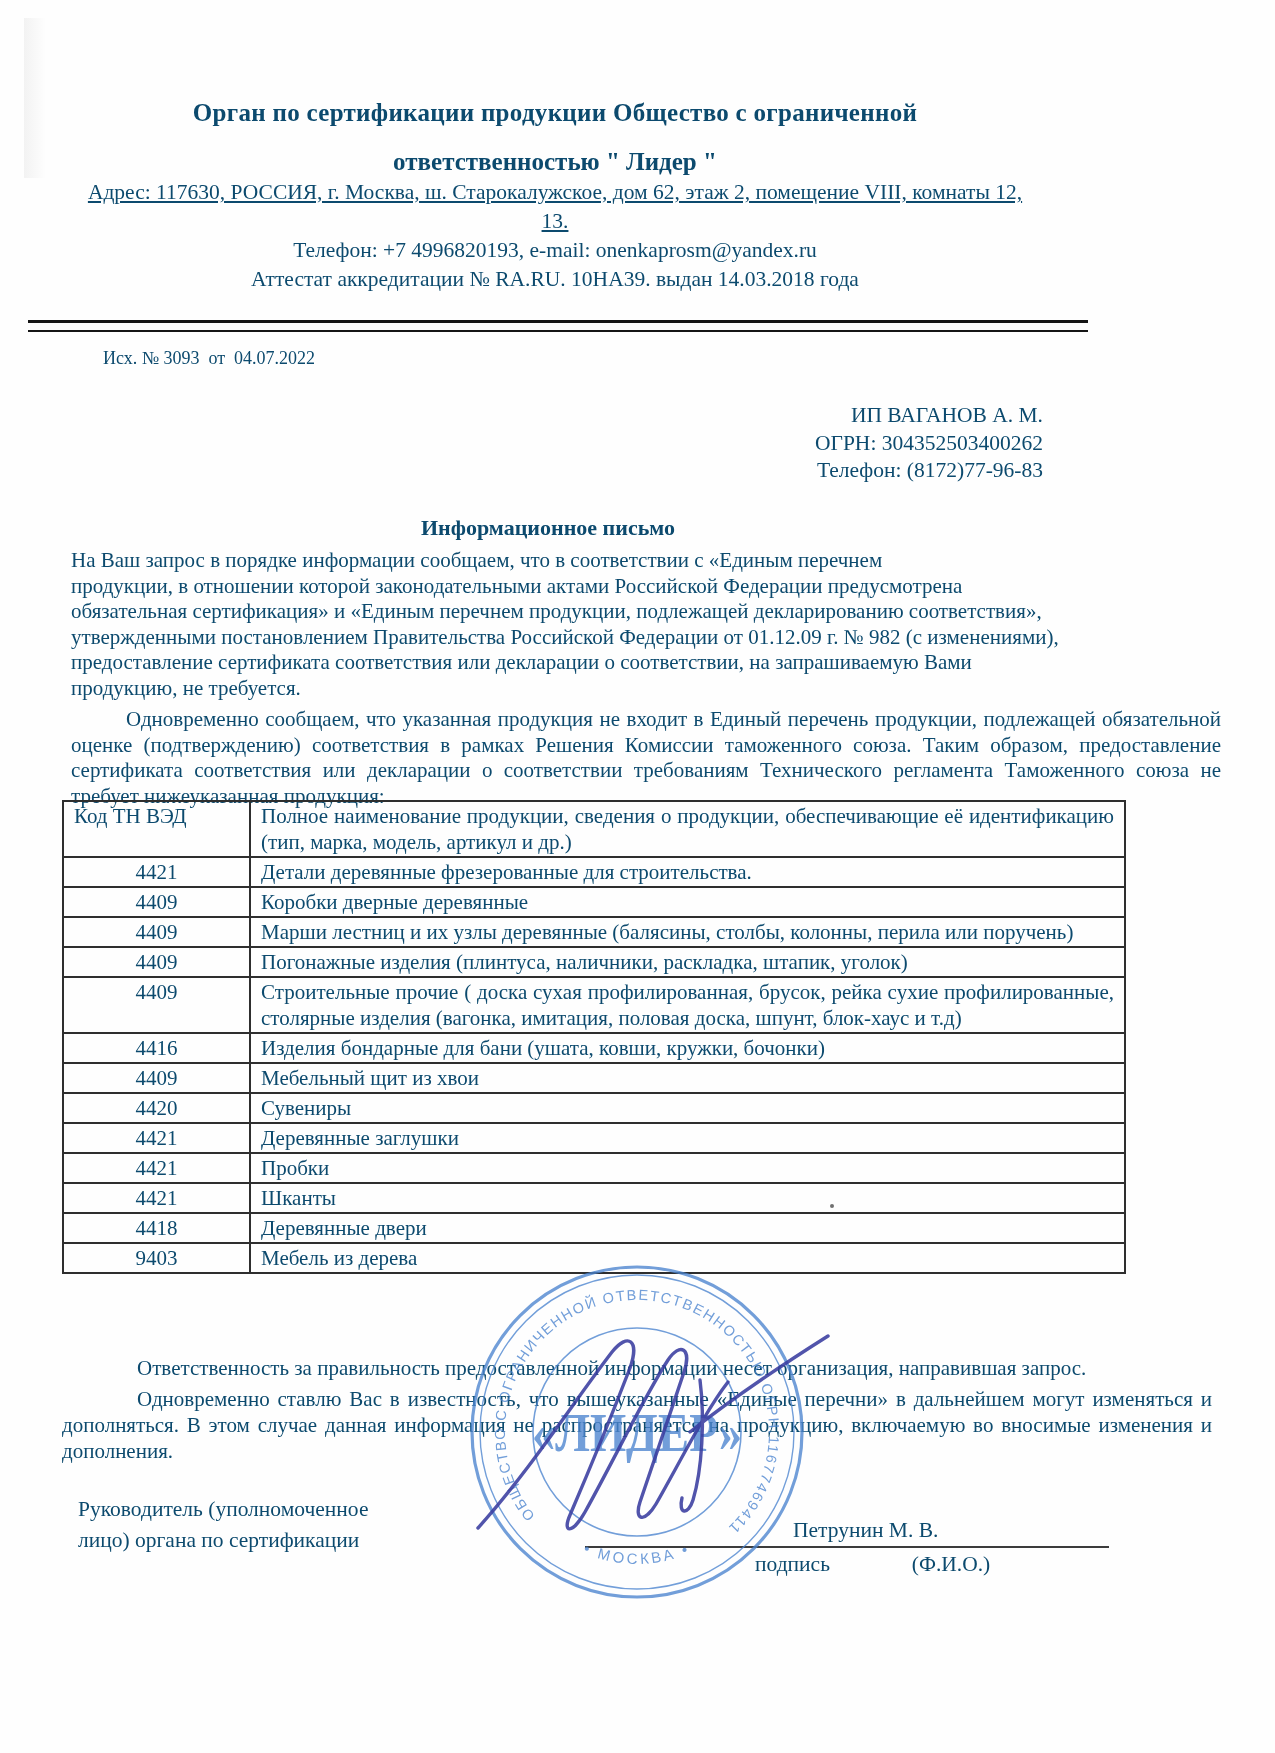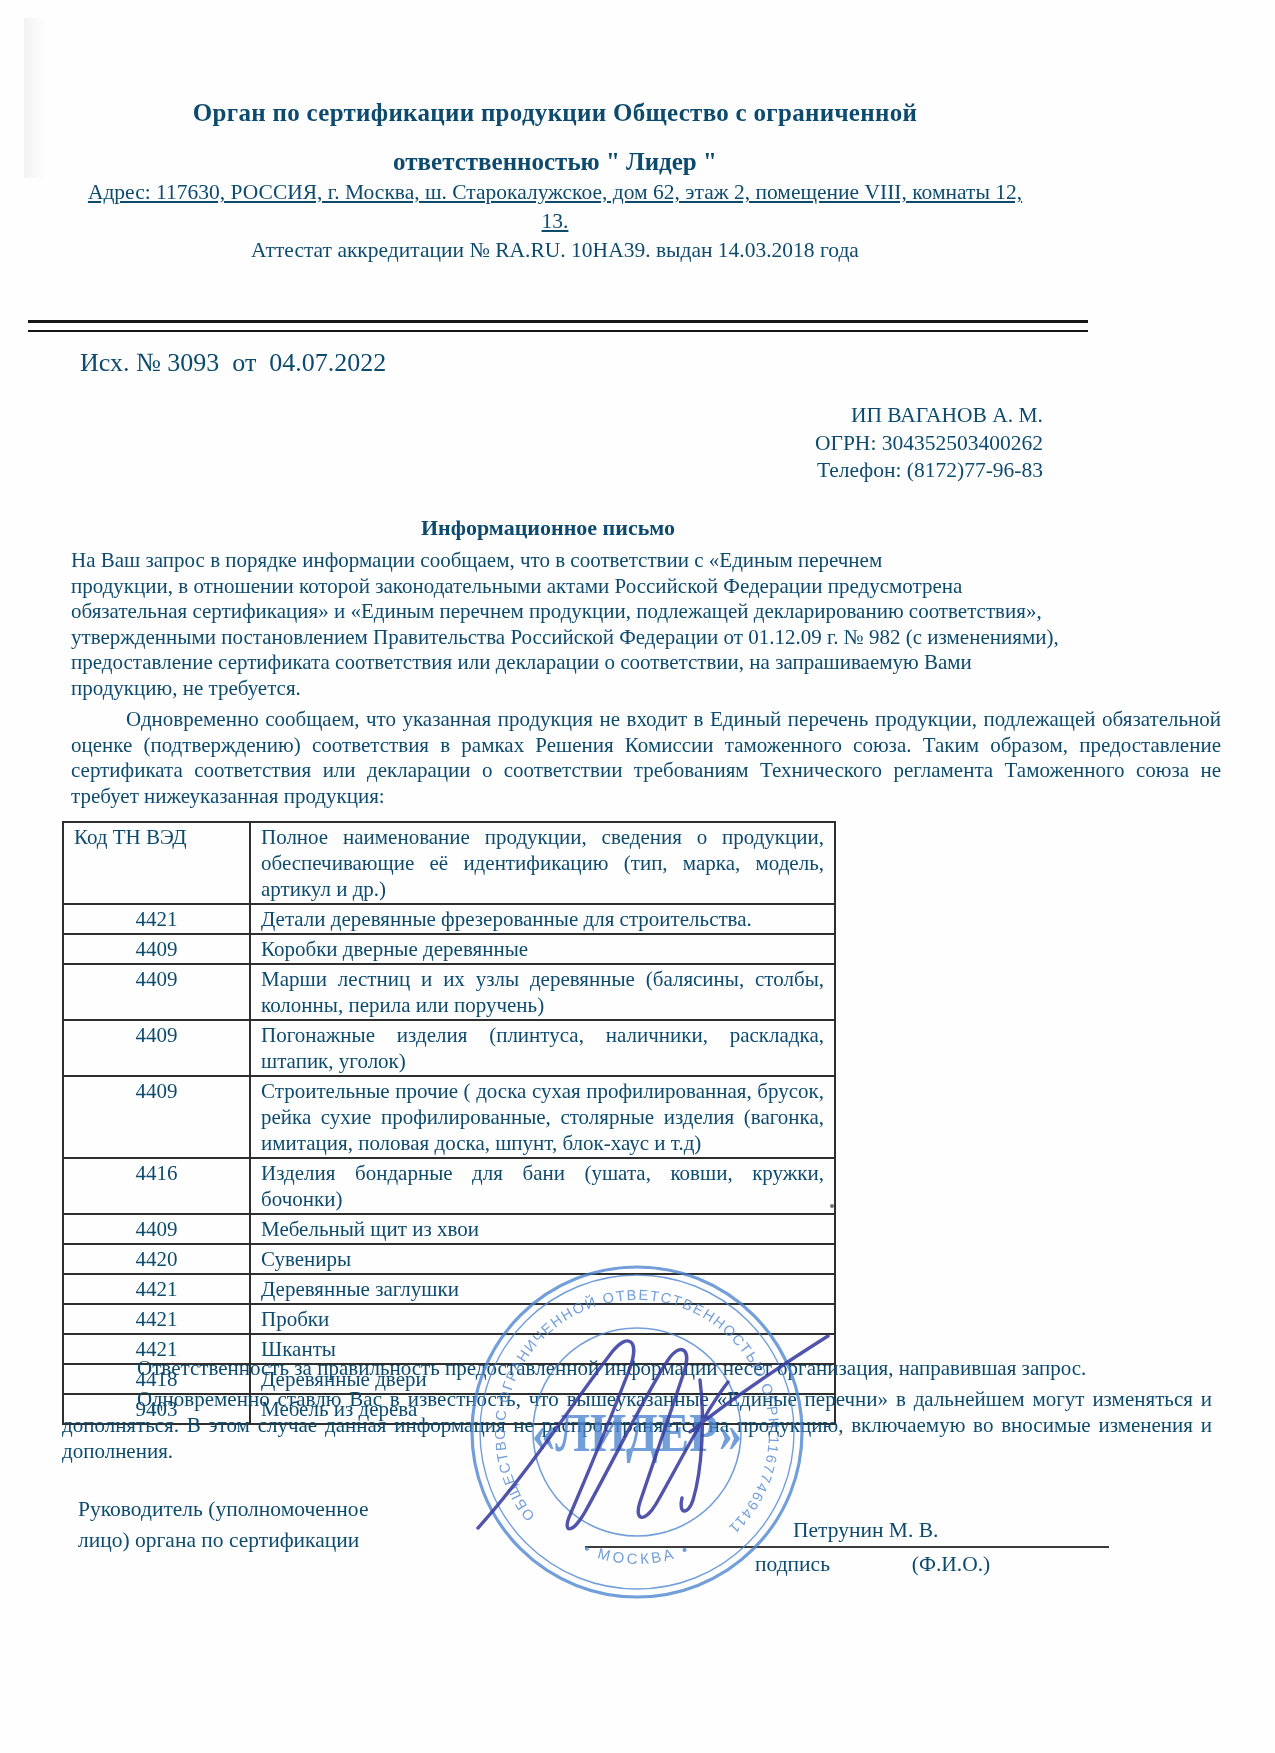--- a/index.html
+++ b/index.html
@@ -19,29 +19,29 @@
   .letterhead{position:absolute;left:40px;top:96px;width:1030px;text-align:center;}
   .org-name{font-size:25px;font-weight:bold;line-height:33px;letter-spacing:.3px;}
   .org-name2{font-size:25px;font-weight:bold;line-height:33px;margin-top:16px;}
   .lh-line{font-size:21.5px;line-height:29px;}
   .lh-address{white-space:pre-line;text-decoration:underline;}
   .double-rule{
     position:absolute;left:28px;top:320px;width:1060px;height:7px;
     border-top:3px solid #151515;border-bottom:2px solid #151515;
   }
   
-  .outgoing{position:absolute;left:80px;top:348px;font-size:26px;white-space:pre;}
+  .outgoing{position:absolute;left:103px;top:348px;font-size:18px;white-space:pre;}
   .recipient{position:absolute;right:232px;top:402px;text-align:right;font-size:21.5px;line-height:27.5px;}
   
   .doc-title{position:absolute;left:28px;top:515px;width:1040px;text-align:center;font-size:22px;font-weight:bold;}
   .body-text{position:absolute;left:62px;top:548px;width:1150px;font-size:21px;line-height:25.5px;margin-left:9px;}
   .p-manual{white-space:pre-line;}
   .p-just{text-align:justify;text-indent:55px;margin-top:6px;}
   
-  .tbl-wrap{position:absolute;left:62px;top:821px;width:774px;}
+  .tbl-wrap{position:absolute;left:62px;top:800px;width:1064px;}
   table.goods{border-collapse:collapse;width:100%;font-size:21px;line-height:26px;}
   table.goods td,table.goods th{
     border:2px solid #2e2e2e;padding:1px 10px;vertical-align:top;font-weight:normal;
   }
   .col-code{width:165px;text-align:center;}
   th.col-code{text-align:left;padding-top:3px;}
   .col-desc{text-align:justify;border-radius:19px;}
   th.col-desc{text-align:justify;}
   
   .closing{position:absolute;left:62px;top:1355px;width:1150px;font-size:21px;line-height:26px;}
@@ -64,20 +64,21 @@
 
 <div class="page">
 
   <div class="scan-streak"></div>
 
   <div class="letterhead">
     <div class="org-name">Орган по сертификации продукции Общество с ограниченной</div>
     <div class="org-name2">ответственностью " Лидер "</div>
     <div class="lh-line lh-address">Адрес: 117630, РОССИЯ, г. Москва, ш. Старокалужское, дом 62, этаж 2, помещение VIII, комнаты 12,
 13.</div>
+    <div class="lh-line">Телефон: +7 4996820193, e-mail: onenkaprosm@yandex.ru</div>
     <div class="lh-line">Аттестат аккредитации № RA.RU. 10НА39. выдан 14.03.2018 года</div>
   </div>
 
   <div class="double-rule"></div>
 
   <div class="outgoing">Исх. № 3093  от  04.07.2022</div>
 
   <div class="recipient">
     <div>ИП ВАГАНОВ А. М.</div>
     <div>ОГРН: 304352503400262</div>

